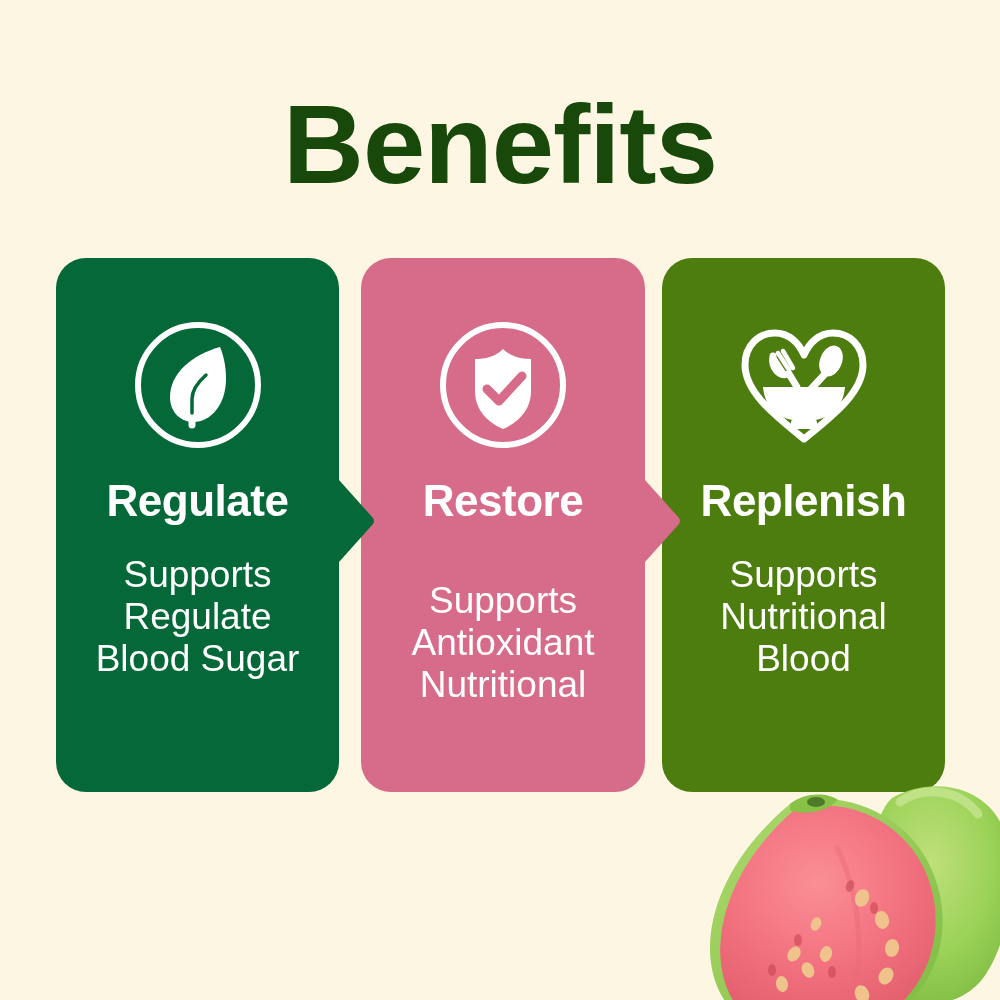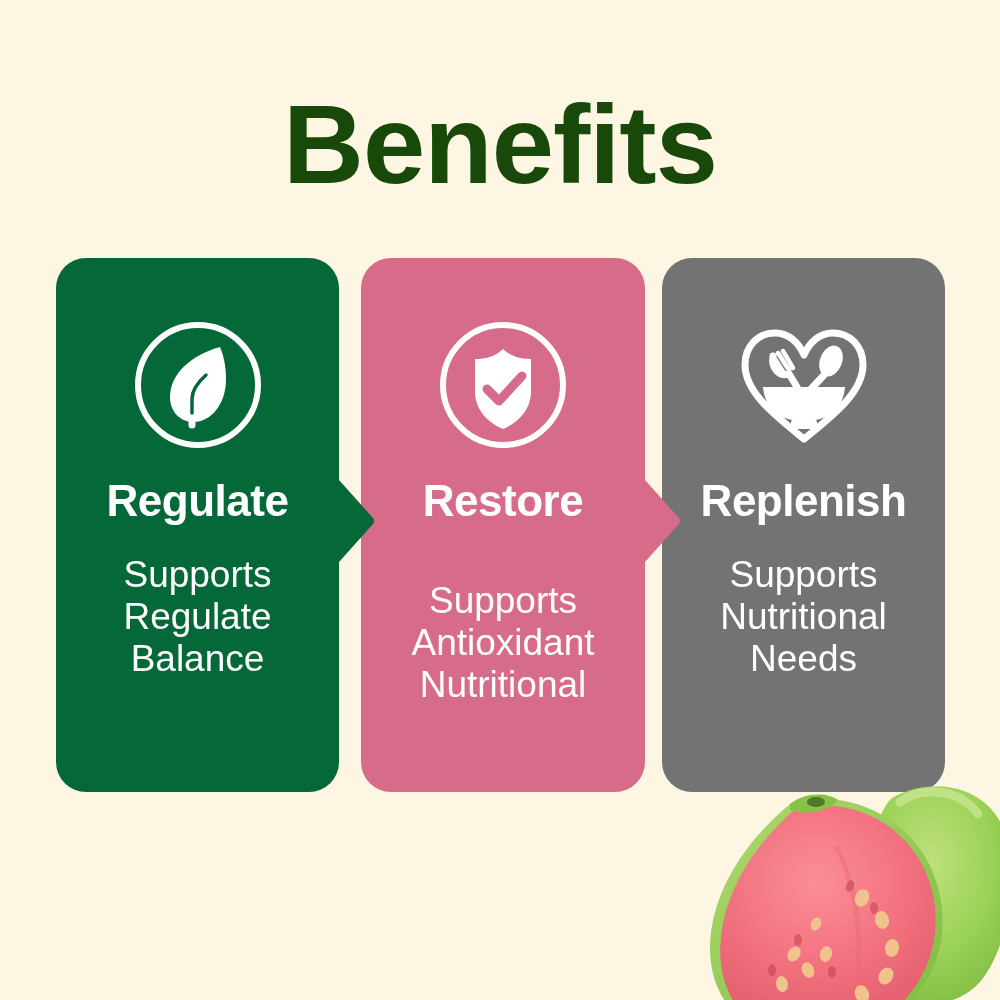--- a/index.html
+++ b/index.html
@@ -53,21 +53,21 @@
     position: absolute;
     top: 0;
     height: 534px;
     border-radius: 30px;
     box-sizing: border-box;
     color: #ffffff;
     overflow: visible;
   }
   .card-1 { left: 56px;  width: 283px; background: #056838; z-index: 3; }
   .card-2 { left: 361px; width: 284px; background: #D76B8A; z-index: 2; }
-  .card-3 { left: 662px; width: 283px; background: #737373; z-index: 1; }
+  .card-3 { left: 662px; width: 283px; background: #4d7c0f; z-index: 1; }
 
   
   .card .nub {
     position: absolute;
     right: -36px;
     top: 222px;
     width: 36px;
     height: 82px;
     z-index: 4;
   }
@@ -145,21 +145,21 @@
           <path d="M58 104 L58 80 C58 68, 66 58, 78 48" fill="none" stroke="#ffffff" stroke-width="7" stroke-linecap="round"></path>
           <path d="M58 92 L58 78 C58 70, 63 62, 72 54" fill="none" stroke="#056838" stroke-width="3.5" stroke-linecap="round"></path>
         </svg>
       </div>
 
       <div class="card-title">Regulate</div>
 
       <div class="card-desc">
         <div>Supports</div>
         <div>Regulate</div>
-        <div>Balance</div>
+        <div>Blood Sugar</div>
       </div>
 
       <div class="nub">
         <svg width="36" height="82" viewBox="0 0 36 82">
           <path d="M0 0 L34 38 Q36 41 34 44 L0 82 Z" fill="#056838"></path>
         </svg>
       </div>
     </div>
 
     <div class="card card-2">
@@ -206,21 +206,21 @@
           <path d="M26 66 L108 66 C106 88, 92 100, 67 100 C 42 100, 28 88, 26 66 Z" fill="#ffffff"></path>
           <rect x="54" y="99" width="26" height="9" rx="2" fill="#ffffff"></rect>
         </svg>
       </div>
 
       <div class="card-title">Replenish</div>
 
       <div class="card-desc">
         <div>Supports</div>
         <div>Nutritional</div>
-        <div>Needs</div>
+        <div>Blood</div>
       </div>
     </div>
 
   </div>
 
   <div class="guava">
     <svg width="320" height="250" viewBox="0 0 320 250" aria-hidden="true">
       <defs>
         <radialGradient id="wholeG" cx="45%" cy="35%" r="75%">
           <stop offset="0%" stop-color="#BFE07A"></stop>

